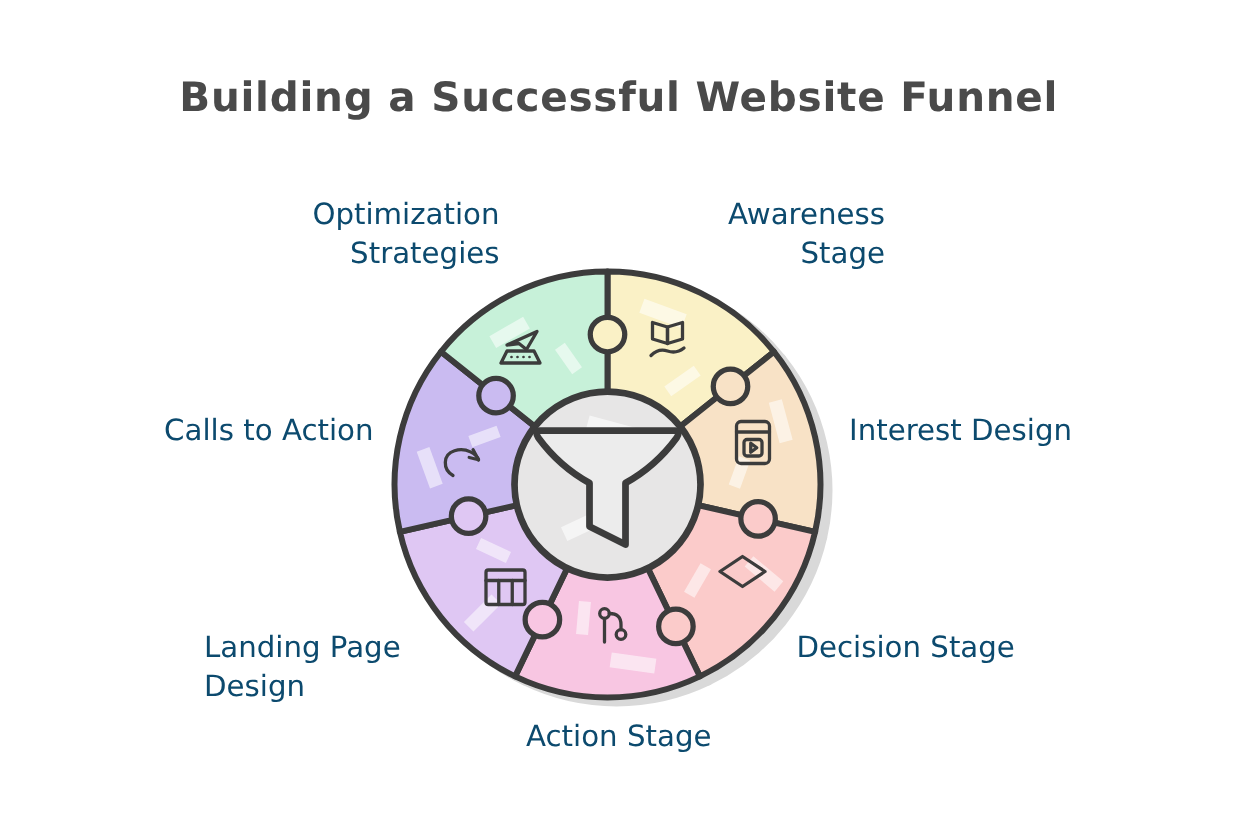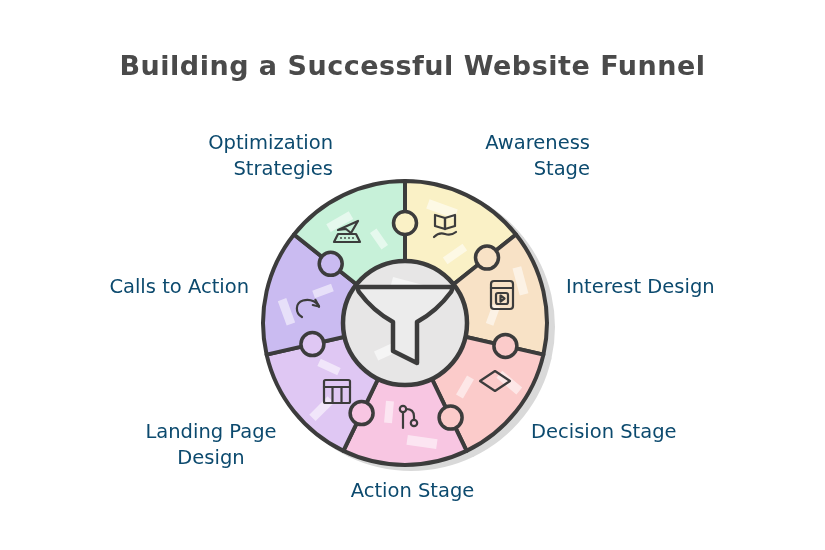--- a/index.html
+++ b/index.html
@@ -14,21 +14,21 @@
     text-align:center; font-size:27px; font-weight:bold;
     color:#4a4a4a; letter-spacing:0.5px;
   }
   .seg-label {
     position:absolute; font-size:19.5px; color:#0c4a6e; line-height:1.32;
   }
   .lbl-optimization { right:492px; top:130px; width:140px; text-align:right; }
   .lbl-awareness    { left:480px;  top:130px; width:110px; text-align:right; }
   .lbl-calls        { right:576px; top:274px; white-space:nowrap; text-align:left; }
   .lbl-interest     { left:566px;  top:274px; white-space:nowrap; }
-  .lbl-landing      { right:539px; top:419px; width:150px; text-align:center; }
+  .lbl-landing      { right:539px; top:419px; width:150px; text-align:left; }
   .lbl-decision     { left:531px;  top:419px; white-space:nowrap; }
   .lbl-action       { left:50%; transform:translateX(-50%); top:478px; white-space:nowrap; }
   .wheel-svg {
     position:absolute; left:235px; top:153px; width:340px; height:340px;
     filter:drop-shadow(6px 4px 0px #d9d9d9);
   }
 </style>
 </head>
 <body>
 

